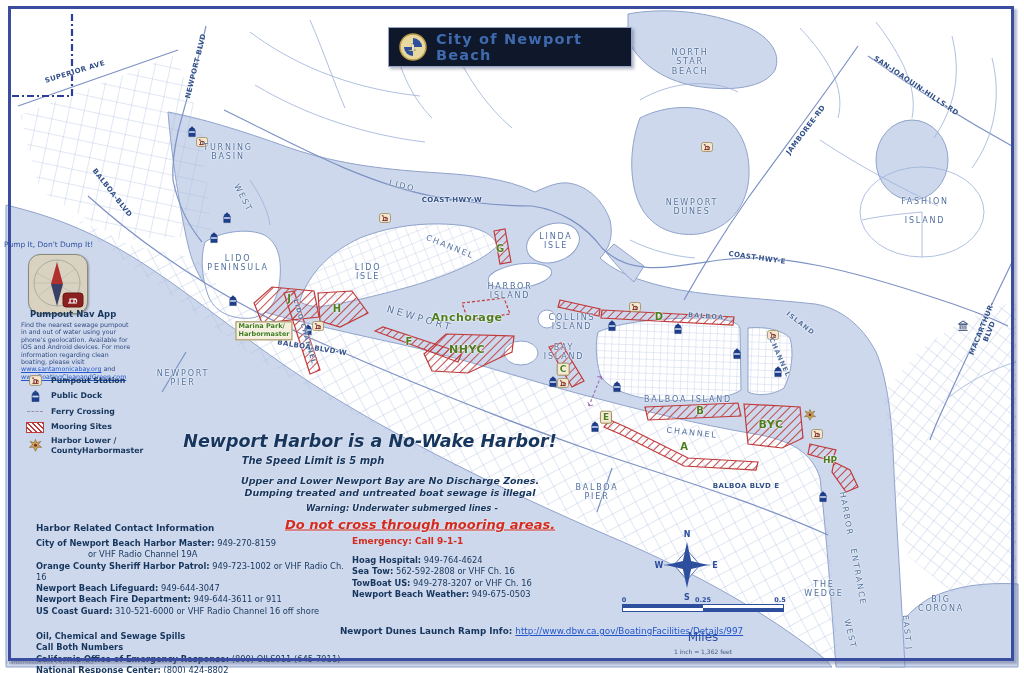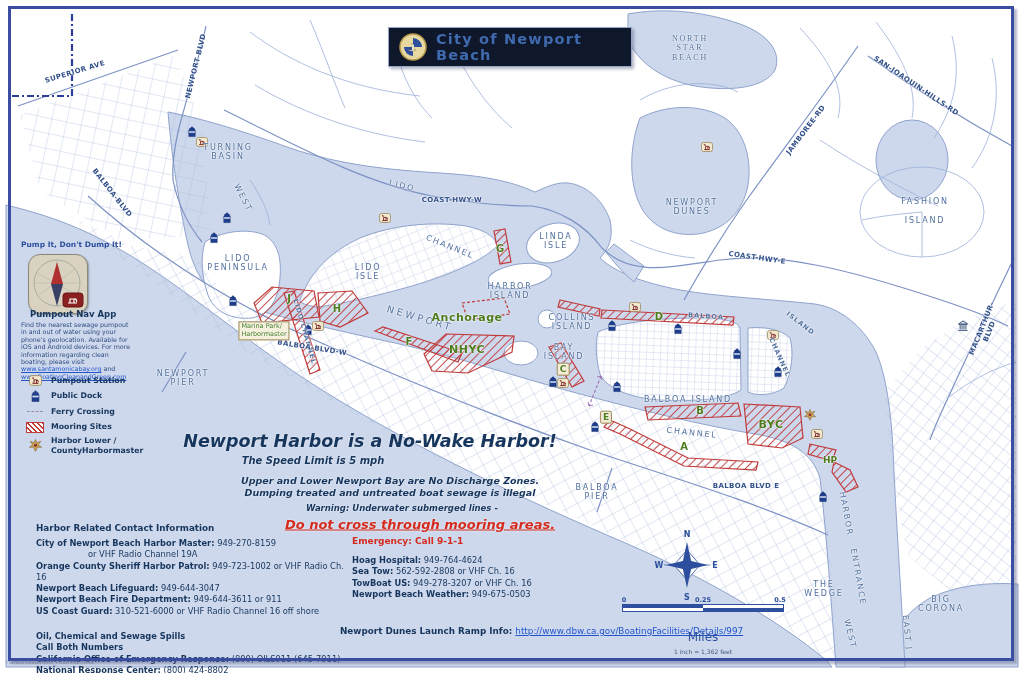--- a/index.html
+++ b/index.html
@@ -12,29 +12,29 @@
              pointer-events:none;text-shadow:0 0 2px #fff,0 0 2px #fff;}
   .place{font-size:8px;letter-spacing:1.8px;color:#52719f;font-weight:500;}
   .place-lg{font-size:9.5px;letter-spacing:3px;color:#52719f;font-weight:500;}
   .place-sm{font-size:6.5px;letter-spacing:1.1px;color:#52719f;font-weight:600;}
   .road{font-size:7px;letter-spacing:.4px;color:#33518a;font-weight:700;}
   .letter{font-size:10px;color:#4d7d1f;font-weight:700;}
   .letter-box{font-size:9px;color:#4d7d1f;font-weight:700;background:#f2e8cf;border:1px solid #9a8a5a;
               padding:0 2px;border-radius:2px;}
   .green{font-size:9px;color:#4d7d1f;font-weight:700;}
   .green-lg{font-size:11px;color:#4d7d1f;font-weight:700;letter-spacing:.5px;}
-  .green-box{font-size:6.5px;color:#3e7a1a;font-weight:400;background:#f5efdc;border:1px solid #9a8a5a;
+  .green-box{font-size:6.5px;color:#3e7a1a;font-weight:700;background:#f5efdc;border:1px solid #9a8a5a;
              padding:1px 2px;text-align:left;}
   
   #title-box{position:absolute;left:388px;top:27px;width:242px;height:38px;background:#0f172a;z-index:30;
              border:1px solid #98a6c9;box-shadow:2px 2px 3px rgba(60,70,110,.4);
              display:flex;align-items:center;}
   #title-box .seal{margin:0 9px 0 10px;flex:0 0 auto;}
   #title-text{font-size:14.5px;letter-spacing:1.2px;color:#3f6aae;font-weight:600;}
-  #slogan{position:absolute;left:21px;top:240px;font-size:7.5px;font-weight:700;color:#2d4f9e;z-index:20;}
+  #slogan{position:absolute;left:4px;top:240px;font-size:7.5px;font-weight:400;color:#2d4f9e;z-index:20;}
   #app-icon{position:absolute;left:28px;top:254px;width:58px;height:58px;border-radius:12px;z-index:20;
             background:#d9d2c0;border:1px solid #8a8a7a;box-shadow:1px 1px 2px rgba(0,0,0,.3);}
   #app-name{position:absolute;left:30px;top:309px;font-size:8.5px;font-weight:700;color:#17365d;z-index:20;}
   #app-desc{position:absolute;left:21px;top:321px;width:110px;font-size:6.3px;line-height:7.4px;
             color:#2f4a80;z-index:20;}
   #app-desc a{color:#2255cc;text-decoration:underline;}
   
   #legend{position:absolute;left:26px;top:374px;z-index:20;}
   .lg-row{display:flex;align-items:center;margin-bottom:2.5px;}
   .lg-icon{width:18px;height:13px;display:flex;align-items:center;justify-content:center;margin-right:7px;flex:0 0 auto;}
@@ -406,21 +406,21 @@
       <div class="map-label road" style="left: 452px; top: 200px; transform: translate(-50%, -50%) rotate(0deg);">COAST-HWY-W</div>
       <div class="map-label place" style="left: 556px; top: 241px; transform: translate(-50%, -50%) rotate(0deg);">LINDA
 ISLE</div>
       <div class="map-label place" style="left: 510px; top: 291px; transform: translate(-50%, -50%) rotate(0deg);">HARBOR
 ISLAND</div>
       <div class="map-label place-lg" style="left: 420px; top: 318px; transform: translate(-50%, -50%) rotate(16deg);">NEWPORT</div>
       <div class="map-label place" style="left: 520px; top: 352px; transform: translate(-50%, -50%) rotate(0deg); margin-left: 44px;">BAY
 ISLAND</div>
       <div class="map-label place" style="left: 572px; top: 322px; transform: translate(-50%, -50%) rotate(0deg);">COLLINS
 ISLAND</div>
-      <div class="map-label place" style="left: 690px; top: 48px; transform: translate(-50%, -50%) rotate(0deg); font-family: Liberation Serif, serif;">NORTH
+      <div class="map-label place" style="left: 690px; top: 62px; transform: translate(-50%, -50%) rotate(0deg);">NORTH
 STAR
 BEACH</div>
       <div class="map-label place" style="left: 692px; top: 207px; transform: translate(-50%, -50%) rotate(0deg);">NEWPORT
 DUNES</div>
       <div class="map-label road" style="left: 916px; top: 86px; transform: translate(-50%, -50%) rotate(34deg);">SAN-JOAQUIN-HILLS-RD</div>
       <div class="map-label road" style="left: 806px; top: 130px; transform: translate(-50%, -50%) rotate(-53deg);">JAMBOREE-RD</div>
       <div class="map-label place" style="left: 925px; top: 211px; transform: translate(-50%, -50%) rotate(0deg);">FASHION
 
 ISLAND</div>
       <div class="map-label road" style="left: 757px; top: 258px; transform: translate(-50%, -50%) rotate(8deg);">COAST-HWY-E</div>

